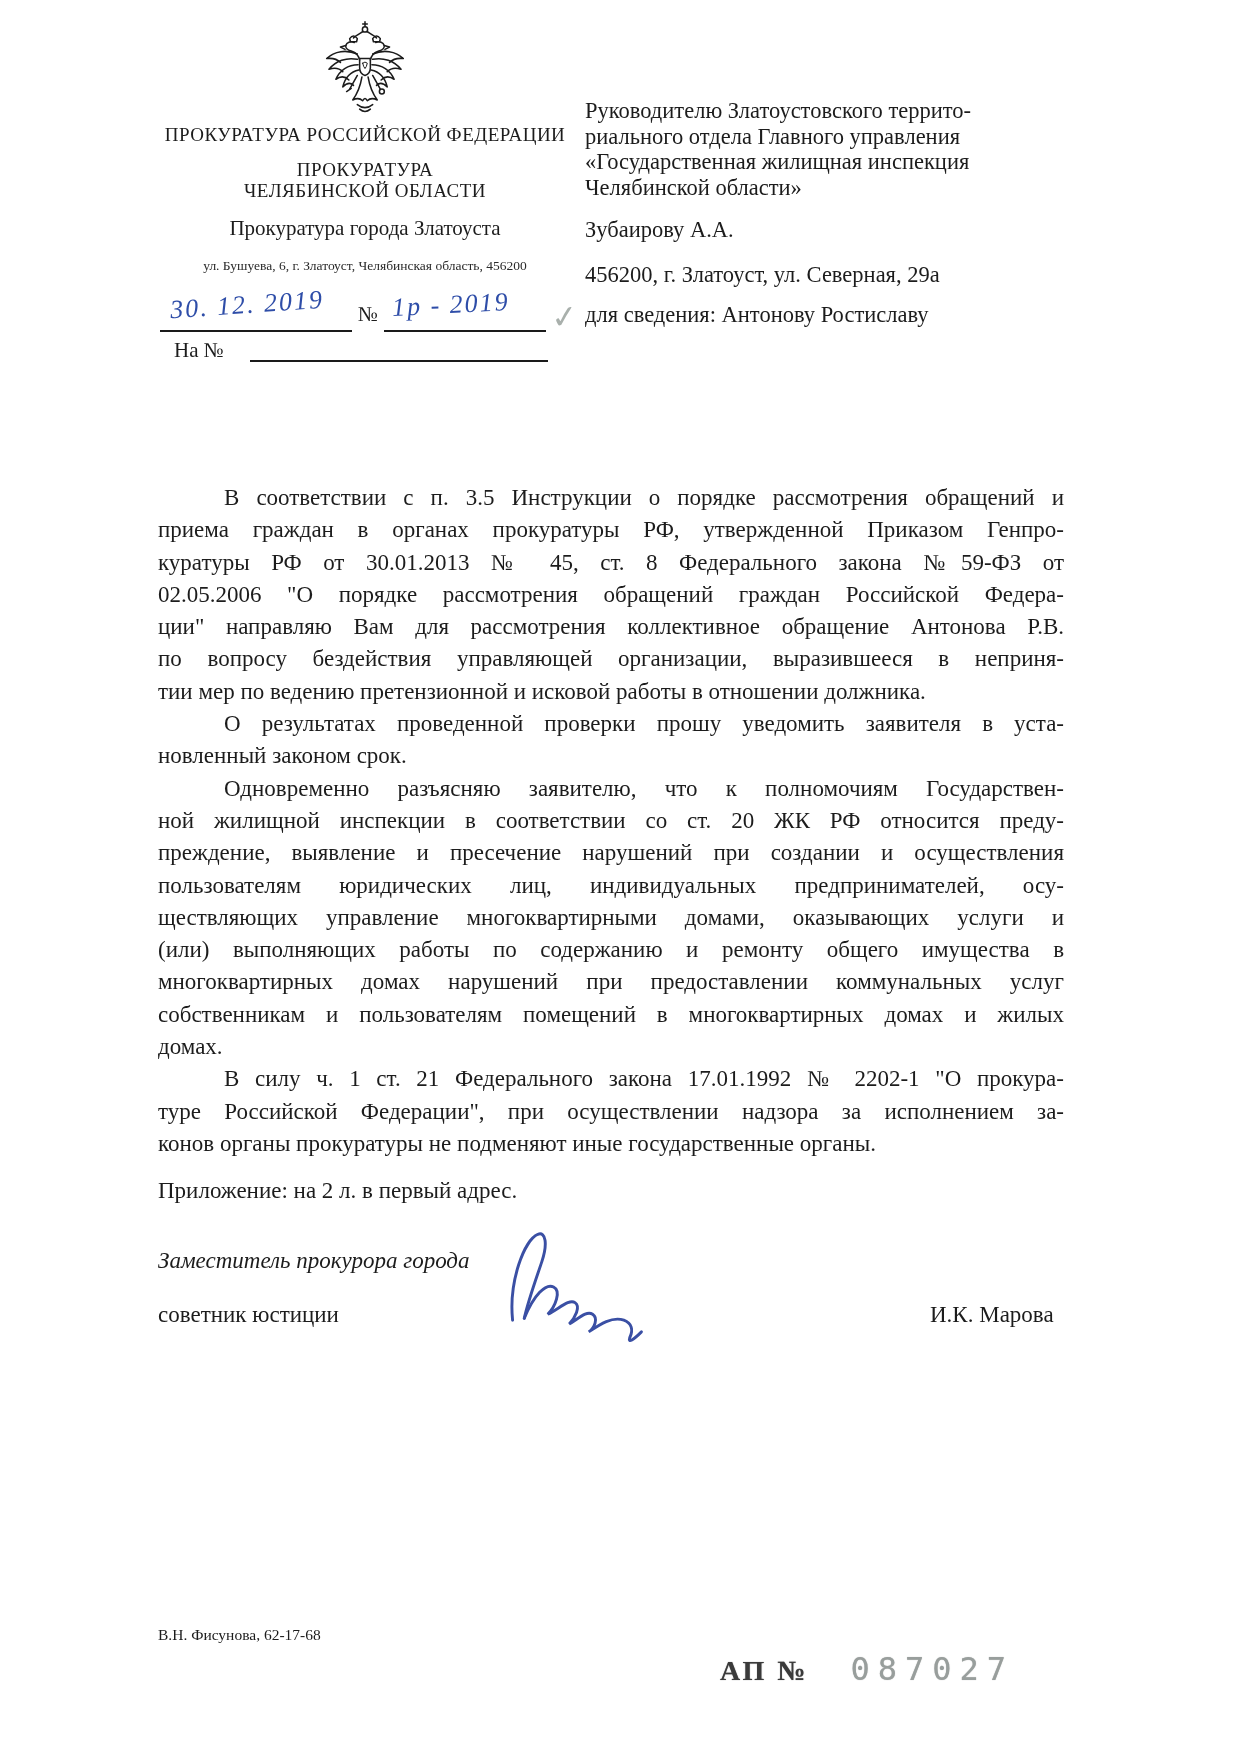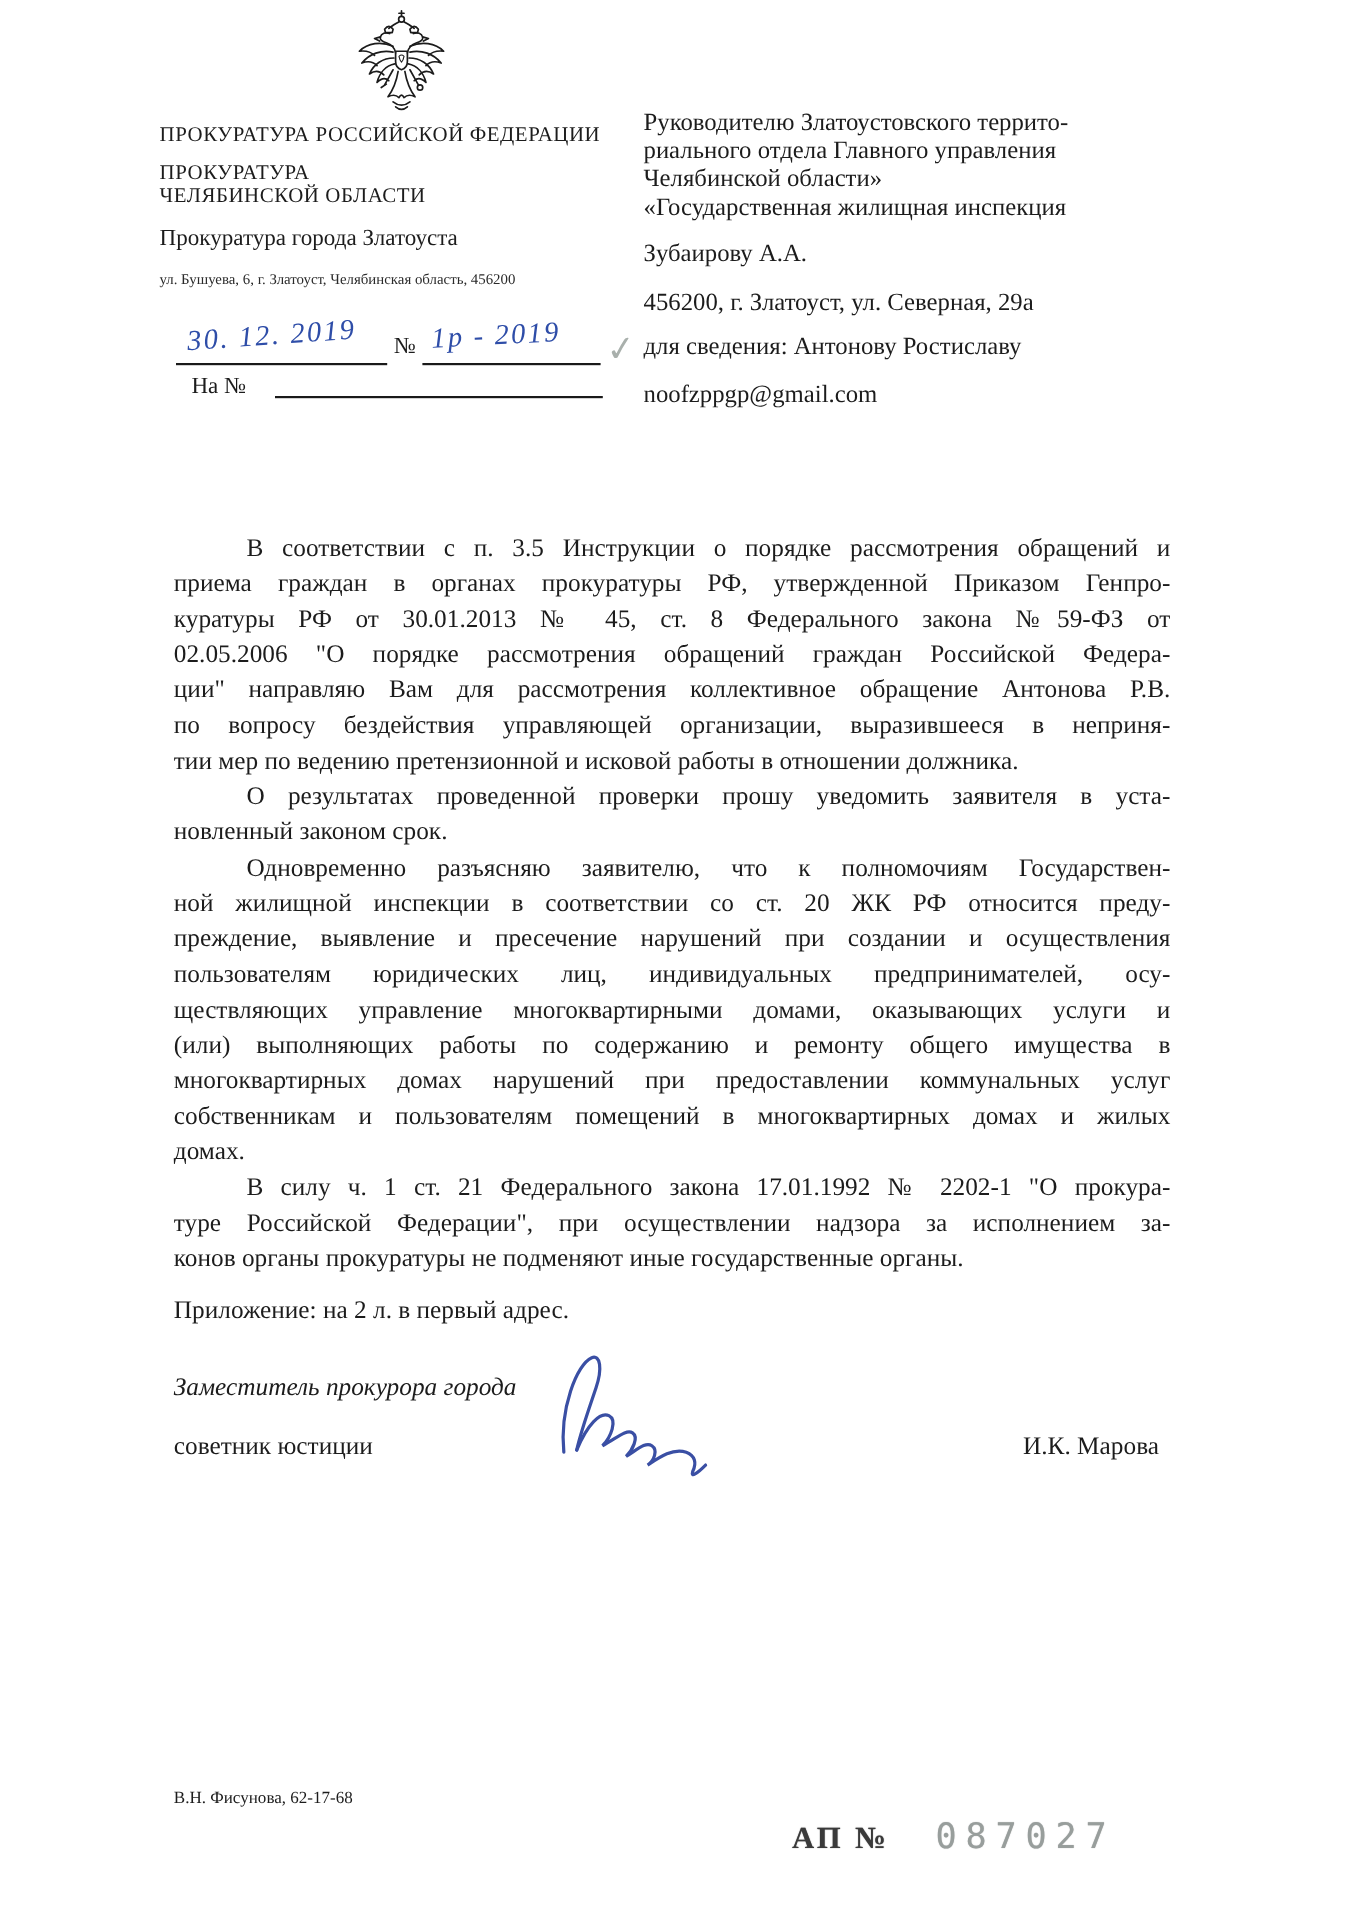--- a/index.html
+++ b/index.html
@@ -2,21 +2,21 @@
 <html><head>
 <meta charset="utf-8">
 <style>
   html,body{margin:0;padding:0;background:#e8e8e8;}
   #page{
     position:relative;width:1240px;height:1753px;background:#ffffff;
     margin:0 auto;overflow:hidden;
     font-family:"Liberation Serif","DejaVu Serif",serif;color:#1c1c1c;
   }
   
-  .left-col{position:absolute;left:145px;top:0;width:440px;text-align:left;}
+  .left-col{position:absolute;left:145px;top:12px;width:440px;text-align:center;}
   .emblem{display:block;margin:6px auto 0;width:92px;height:98px;}
   .org1{margin-top:8px;font-size:19px;letter-spacing:.5px;}
   .org23{margin-top:13px;font-size:19px;line-height:21px;letter-spacing:.5px;}
   .orgname{margin-top:15px;font-size:21px;font-weight:normal;}
   .orgaddr{margin-top:17px;font-size:13.5px;color:#2a2a2a;}
   
   .ref{position:absolute;left:160px;top:292px;width:420px;font-size:21px;}
   .hand{color:#2e4da8;font-style:italic;font-size:26px;white-space:nowrap;}
   .ref-date{position:absolute;left:10px;top:-2px;transform:rotate(-4deg);letter-spacing:2px;}
   .ref-line1{position:absolute;left:0;top:38px;width:192px;border-bottom:2.5px solid #1a1a1a;}
@@ -104,29 +104,28 @@
     <span class="ref-line2"></span>
     <span class="ref-na">На №</span>
     <span class="ref-line3"></span>
   </div>
 
   <div class="recipient">
     <span class="checkmark">✓</span>
     <div class="rec-lines">
       <div>Руководителю Златоустовского террито-</div>
       <div>риального отдела Главного управления</div>
+      <div>«Государственная жилищная инспекция</div>
       <div>Челябинской области»</div>
-      <div>«Государственная жилищная инспекция</div>
     </div>
     <div class="rec-name">Зубаирову А.А.</div>
     <div class="rec-address">456200, г. Златоуст,  ул. Северная, 29а</div>
     <div class="rec-info">
       <div>для сведения: Антонову Ростиславу</div>
     </div>
-    <div class="rec-email">noofzppgp@gmail.com</div>
   </div>
 
   <div class="body-text" id="letter-body">
       <div class="bline indent">В соответствии с п. 3.5 Инструкции о порядке рассмотрения обращений и</div>
       <div class="bline">приема граждан в органах прокуратуры РФ, утвержденной Приказом Генпро-</div>
       <div class="bline">куратуры РФ от 30.01.2013 № 45, ст. 8 Федерального закона №59-ФЗ от</div>
       <div class="bline">02.05.2006  "О порядке рассмотрения обращений граждан Российской Федера-</div>
       <div class="bline">ции" направляю Вам для рассмотрения коллективное обращение  Антонова Р.В.</div>
       <div class="bline">по вопросу бездействия управляющей организации, выразившееся в неприня-</div>
       <div class="bline last">тии мер по ведению претензионной и исковой работы в отношении должника.</div>

